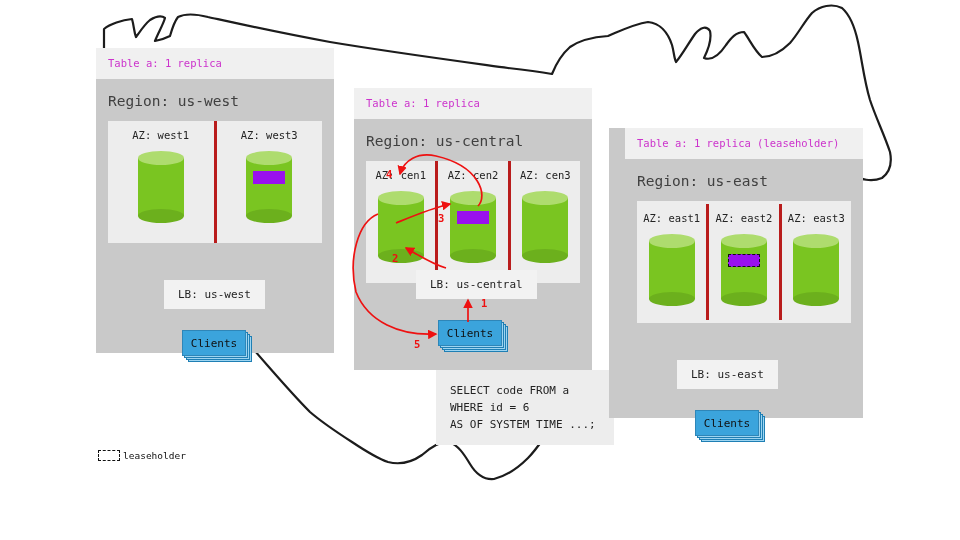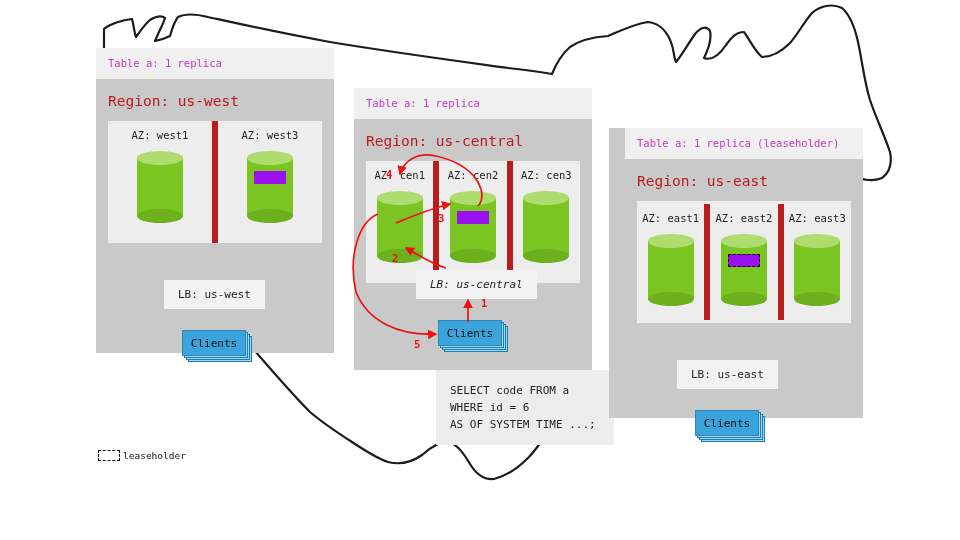--- a/index.html
+++ b/index.html
@@ -12,30 +12,30 @@
   #usmap{position:absolute;left:0;top:0;width:960px;height:540px;pointer-events:none;}
 
   .region-panel{position:absolute;background:#c9c9c9;}
   .panel-header{
     background:#f0f0f0;color:#cc33cc;
     font-size:10.5px;line-height:1;
     padding:10px 0 10px 12px;
     white-space:nowrap;
   }
   .region-title{
-    color:#b91c1c;font-size:14.5px;
+    color:#404040;font-size:14.5px;
     padding:14px 0 12px 12px;white-space:nowrap;
   }
   .az-strip{
     background:#ededed;display:flex;
     margin:0 12px;
   }
   .az-cell{
     flex:1 1 0;box-sizing:border-box;
-    border-right:6px solid #b91c1c;
+    border-right:3px solid #b91c1c;
     display:flex;flex-direction:column;align-items:center;
     padding:8px 0 14px 0;
   }
   .az-cell:last-child{border-right:none;}
   .az-label{font-size:10.5px;color:#232323;white-space:nowrap;margin-bottom:10px;}
 
   .cyl{position:relative;width:46px;height:72px;}
   .cyl .body{
     position:absolute;left:0;top:7px;width:46px;height:58px;
     background:#7ac521;
@@ -223,21 +223,21 @@
       </div>
       <div class="az-cell">
         <div class="az-label">AZ: cen3</div>
         <div class="cyl">
           <div class="body"></div>
             <div class="bot"></div>
             <div class="top"></div>
         </div>
       </div>
     </div>
-    <div class="lb-box" style="left:62px;top:182px;font-style:italic;">LB: us-central</div>
+    <div class="lb-box" style="left:62px;top:182px;">LB: us-central</div>
     <div class="clients" style="left:84px;top:232px;">
       <div class="sh s3"></div>
         <div class="sh s2"></div>
         <div class="sh s1"></div>
       <div class="face">Clients</div>
     </div>
   </div>
 
   <div class="sql-box" style="left:436px;top:370px;width:150px;">SELECT code FROM a
 WHERE id = 6

